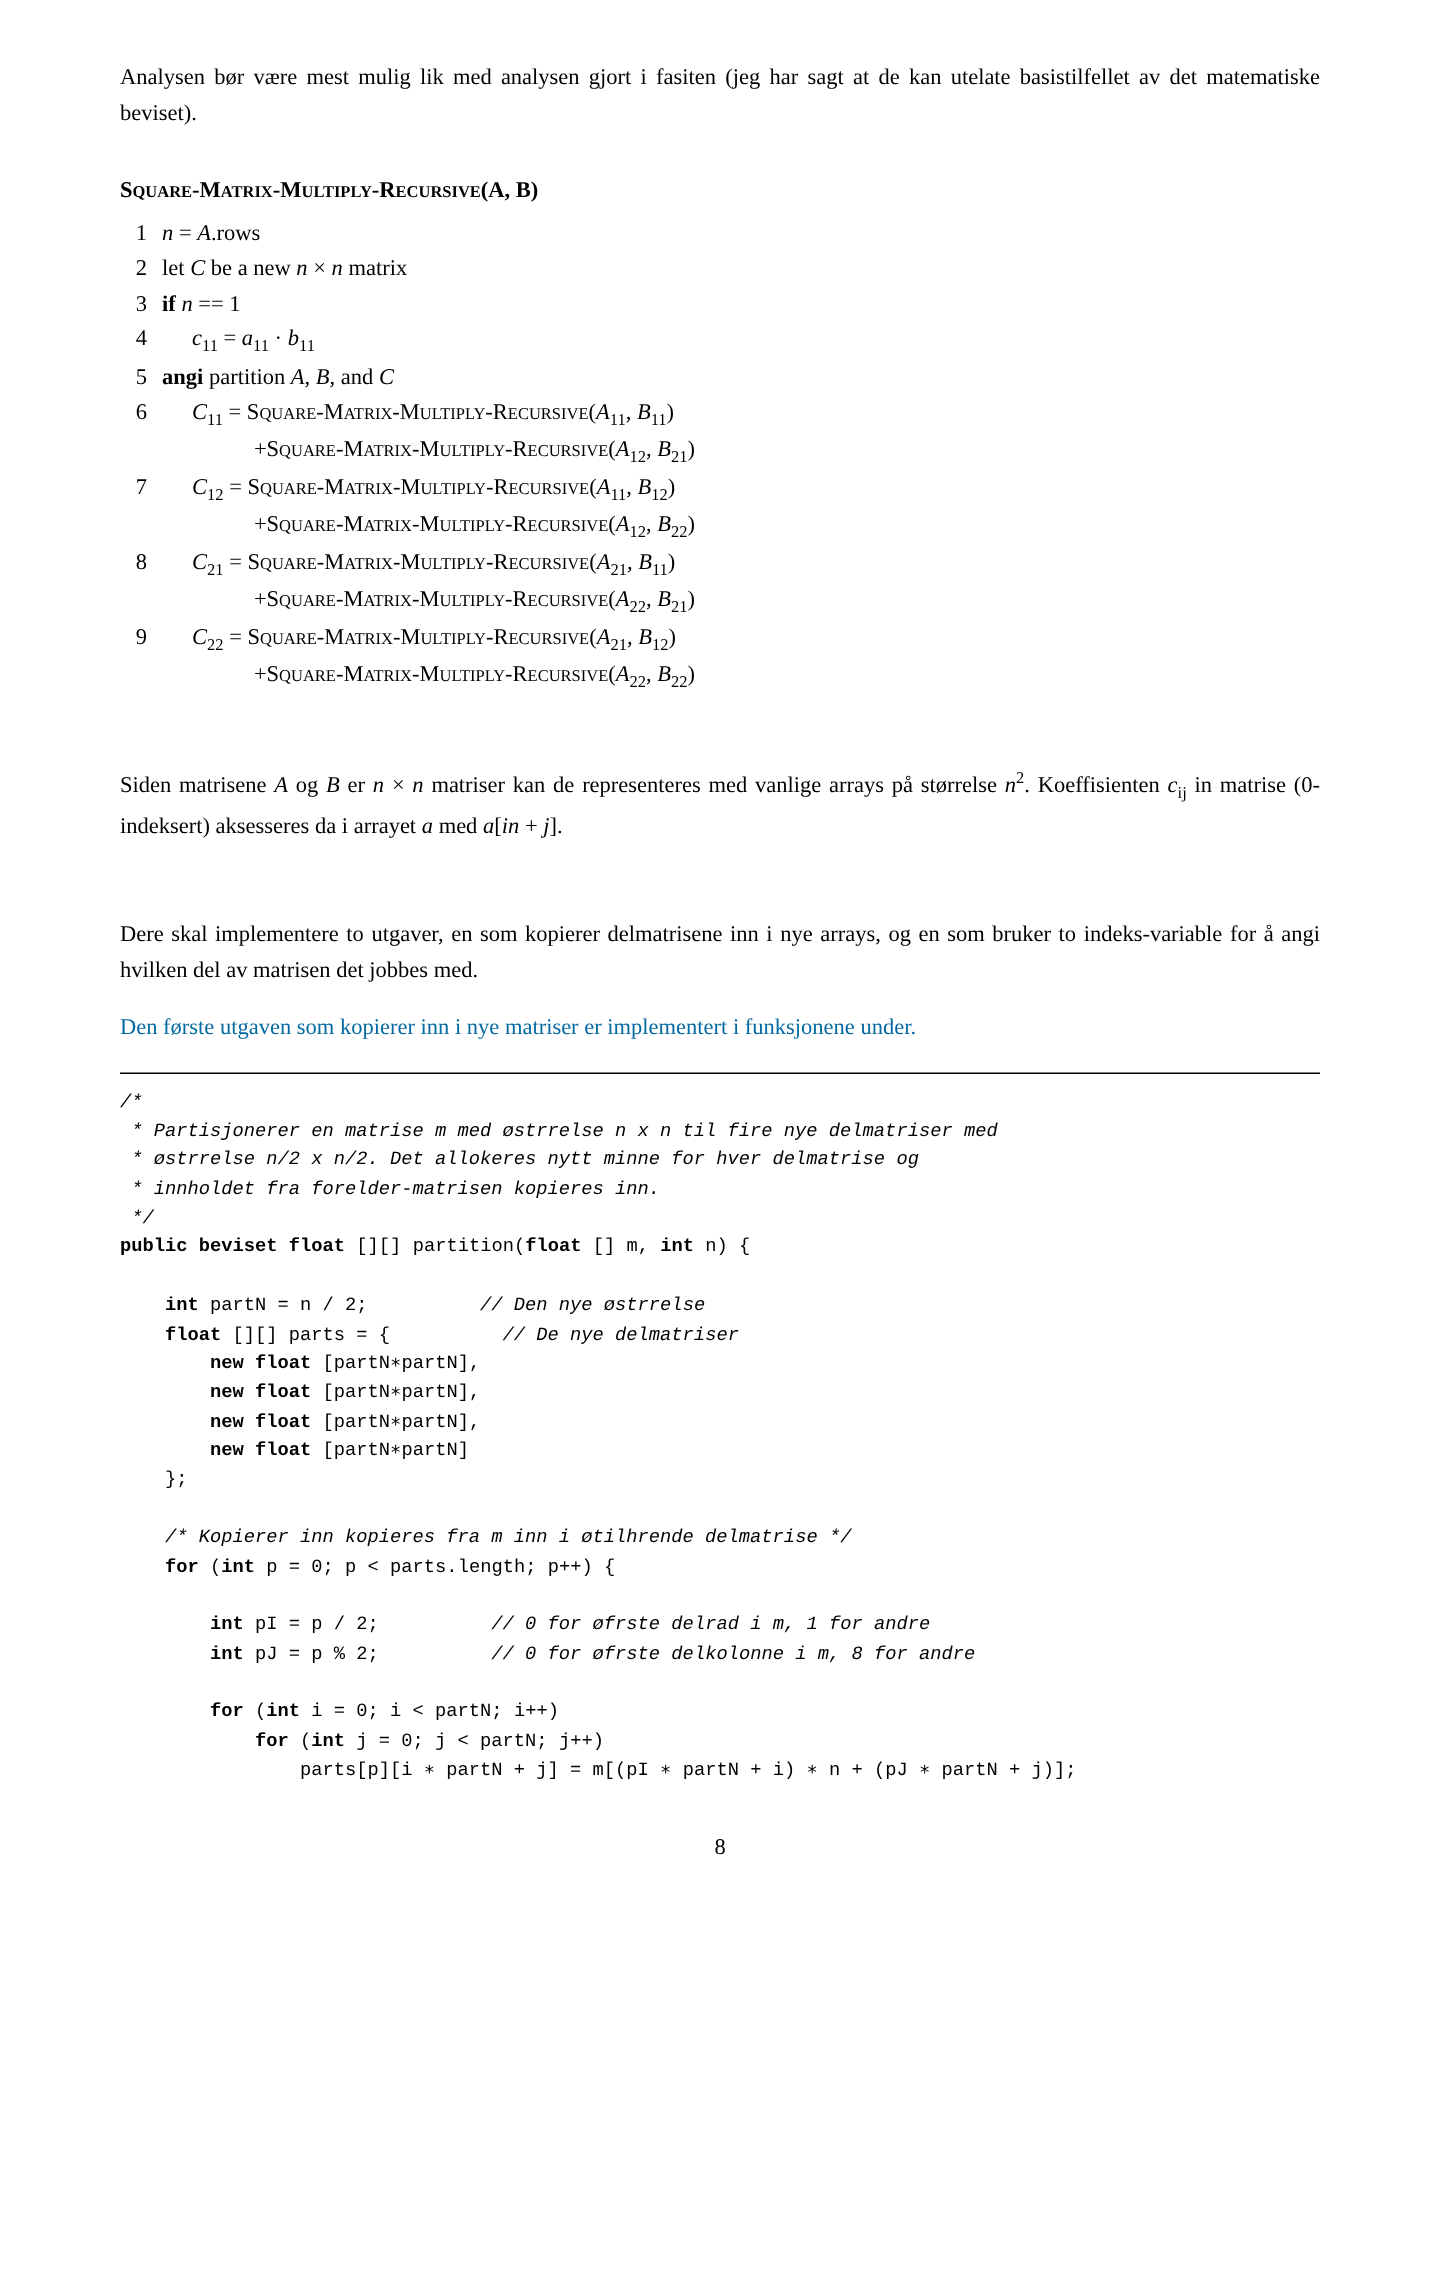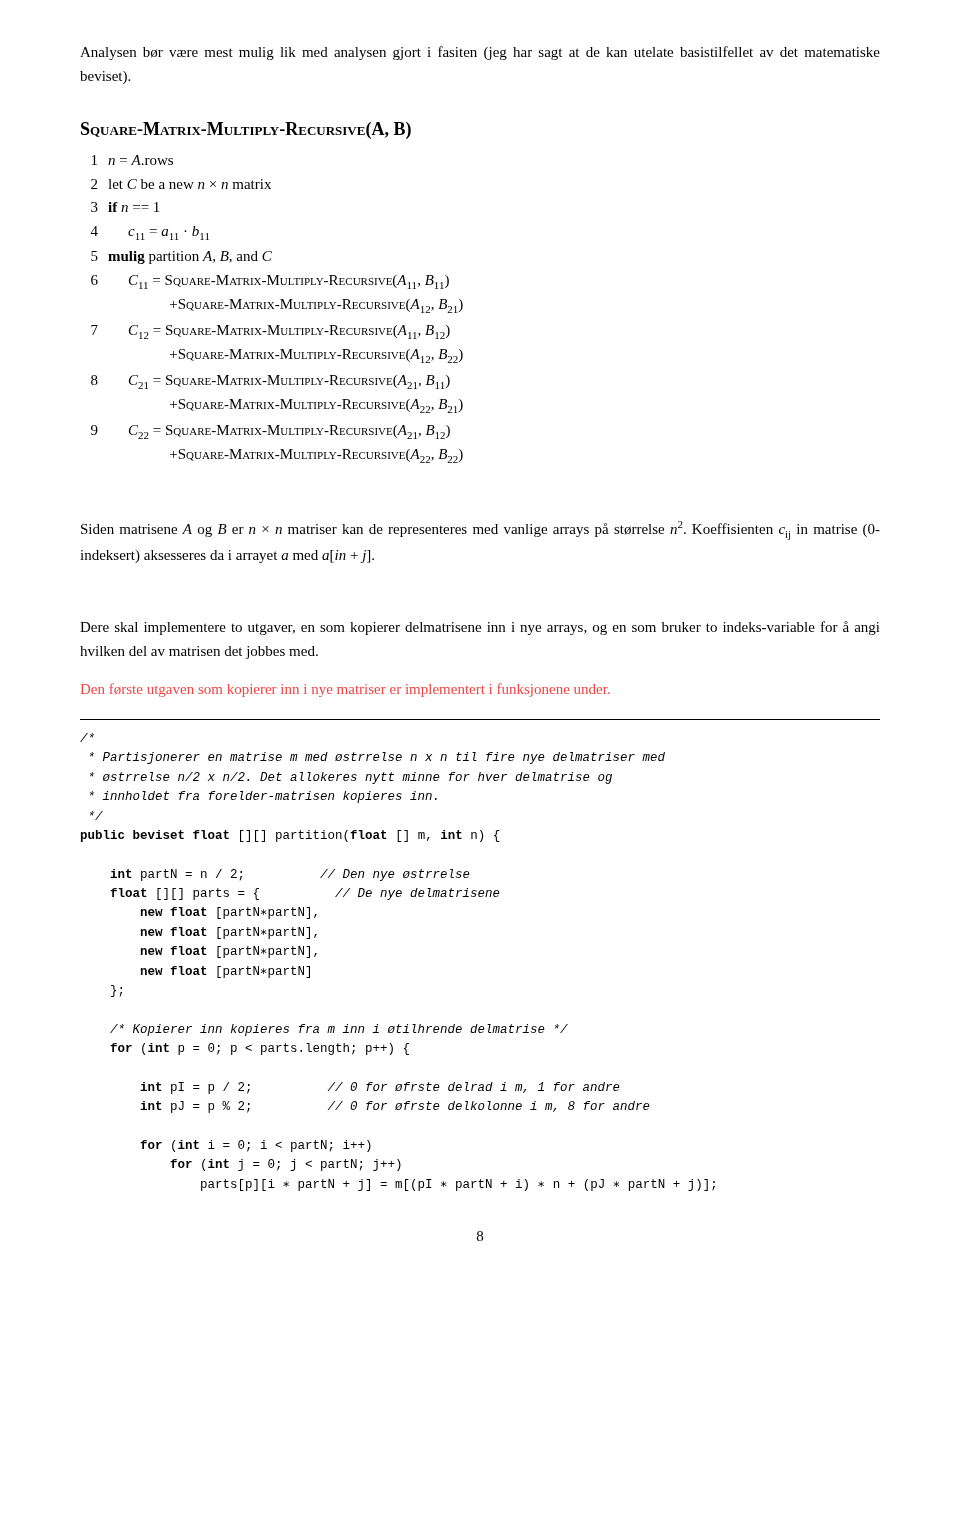--- a/index.html
+++ b/index.html
@@ -17,21 +17,21 @@
       font-family: 'Times New Roman', Times, serif;
       font-size: 15px;
       line-height: 1.6;
     }
     .intro-paragraph {
       margin-bottom: 28px;
       text-align: justify;
     }
     .algorithm-title {
       font-family: 'Times New Roman', Times, serif;
-      font-size: 18px;
+      font-size: 15px;
       font-weight: bold;
       margin-bottom: 6px;
       margin-top: 10px;
     }
     .algo-line {
       display: flex;
       margin: 1px 0;
       font-family: 'Times New Roman', Times, serif;
       font-size: 15px;
     }
@@ -56,21 +56,21 @@
     }
     .paragraph {
       text-align: justify;
       margin-bottom: 14px;
       font-family: 'Times New Roman', Times, serif;
       font-size: 15px;
       line-height: 1.6;
       margin-top: 48px;
     }
     .red-paragraph {
-      color: #ef4444;
+      color: #0369a1;
       text-align: justify;
       margin-bottom: 14px;
       font-family: 'Times New Roman', Times, serif;
       font-size: 15px;
       line-height: 1.6;
     }
     .divider {
       border: none;
       border-top: 1px solid #000;
       margin: 18px 0 10px 0;
@@ -126,21 +126,21 @@
   <div class="algo-line">
     <span class="algo-num">4</span>
     <span class="algo-content algo-indent1">
       <span class="math-italic">c</span><sub class="sub">11</sub> = <span class="math-italic">a</span><sub class="sub">11</sub> · <span class="math-italic">b</span><sub class="sub">11</sub>
     </span>
   </div>
 
   <div class="algo-line">
     <span class="algo-num">5</span>
     <span class="algo-content">
-      <span class="kw">mulig</span> partition <span class="math-italic">A</span>, <span class="math-italic">B</span>, and <span class="math-italic">C</span>
+      <span class="kw">angi</span> partition <span class="math-italic">A</span>, <span class="math-italic">B</span>, and <span class="math-italic">C</span>
     </span>
   </div>
 
   <div class="algo-line">
     <span class="algo-num">6</span>
     <span class="algo-content algo-indent1">
       <span class="math-italic">C</span><sub class="sub">11</sub> = <span class="sc">Square-Matrix-Multiply-Recursive</span>(<span class="math-italic">A</span><sub class="sub">11</sub>, <span class="math-italic">B</span><sub class="sub">11</sub>)<br>
       &nbsp;&nbsp;&nbsp;&nbsp;&nbsp;&nbsp;&nbsp;&nbsp;&nbsp;&nbsp;&nbsp;+<span class="sc">Square-Matrix-Multiply-Recursive</span>(<span class="math-italic">A</span><sub class="sub">12</sub>, <span class="math-italic">B</span><sub class="sub">21</sub>)
     </span>
   </div>
@@ -183,21 +183,21 @@
 <hr class="divider">
 
 <div class="code-block"><span class="code-comment">/*
  * Partisjonerer en matrise m med østrrelse n x n til fire nye delmatriser med
  * østrrelse n/2 x n/2. Det allokeres nytt minne for hver delmatrise og
  * innholdet fra forelder-matrisen kopieres inn.
  */</span>
 <span class="code-keyword">public</span> <span class="code-keyword">beviset</span> <span class="code-keyword">float</span> [][] <span>partition(</span><span class="code-keyword">float</span> [] m, <span class="code-keyword">int</span> n) {
 
     <span class="code-keyword">int</span> partN = n / 2;          <span class="code-comment">// Den nye østrrelse</span>
-    <span class="code-keyword">float</span> [][] parts = {          <span class="code-comment">// De nye delmatrisene</span>
+    <span class="code-keyword">float</span> [][] parts = {          <span class="code-comment">// De nye delmatriser</span>
         <span class="code-keyword">new</span> <span class="code-keyword">float</span> [partN∗partN],
         <span class="code-keyword">new</span> <span class="code-keyword">float</span> [partN∗partN],
         <span class="code-keyword">new</span> <span class="code-keyword">float</span> [partN∗partN],
         <span class="code-keyword">new</span> <span class="code-keyword">float</span> [partN∗partN]
     };
 
     <span class="code-comment">/* Kopierer inn kopieres fra m inn i øtilhrende delmatrise */</span>
     <span class="code-keyword">for</span> (<span class="code-keyword">int</span> p = 0; p &lt; parts.length; p++) {
 
         <span class="code-keyword">int</span> pI = p / 2;          <span class="code-comment">// 0 for øfrste delrad i m, 1 for andre</span>

